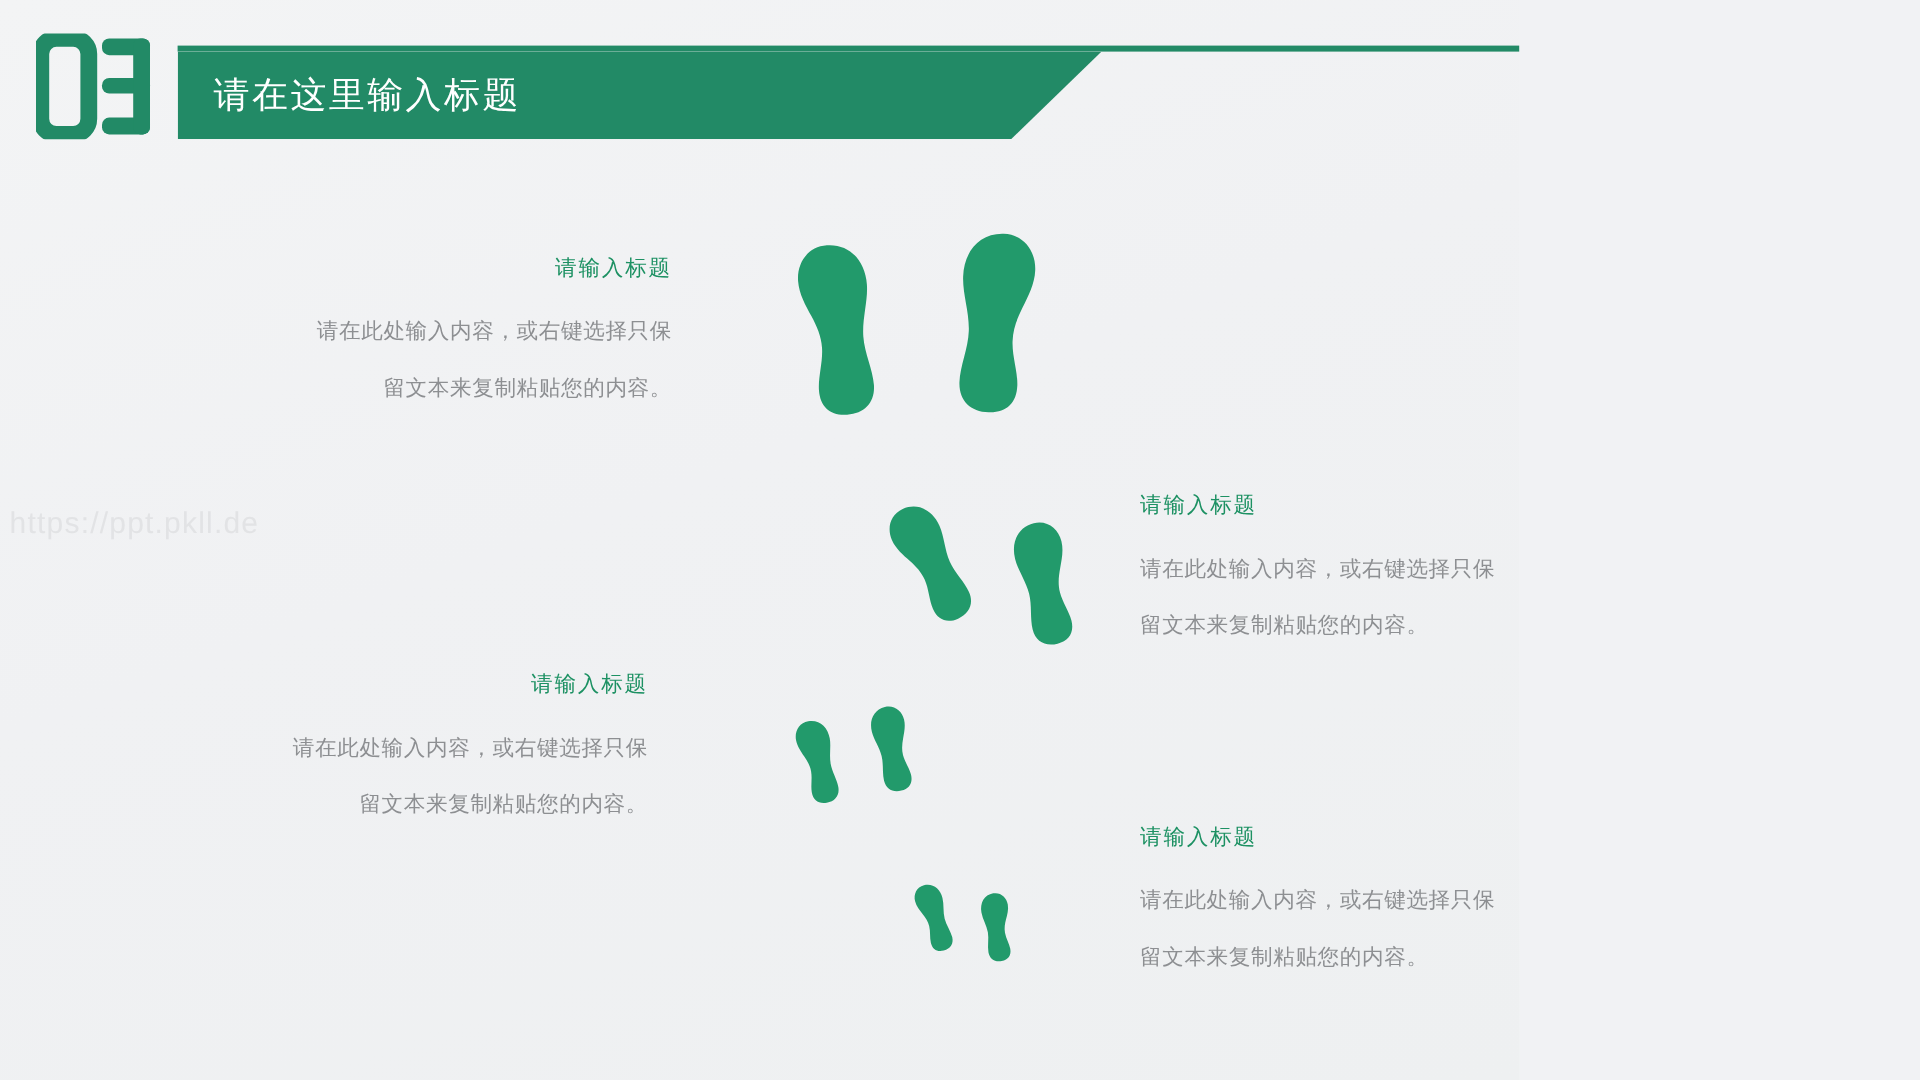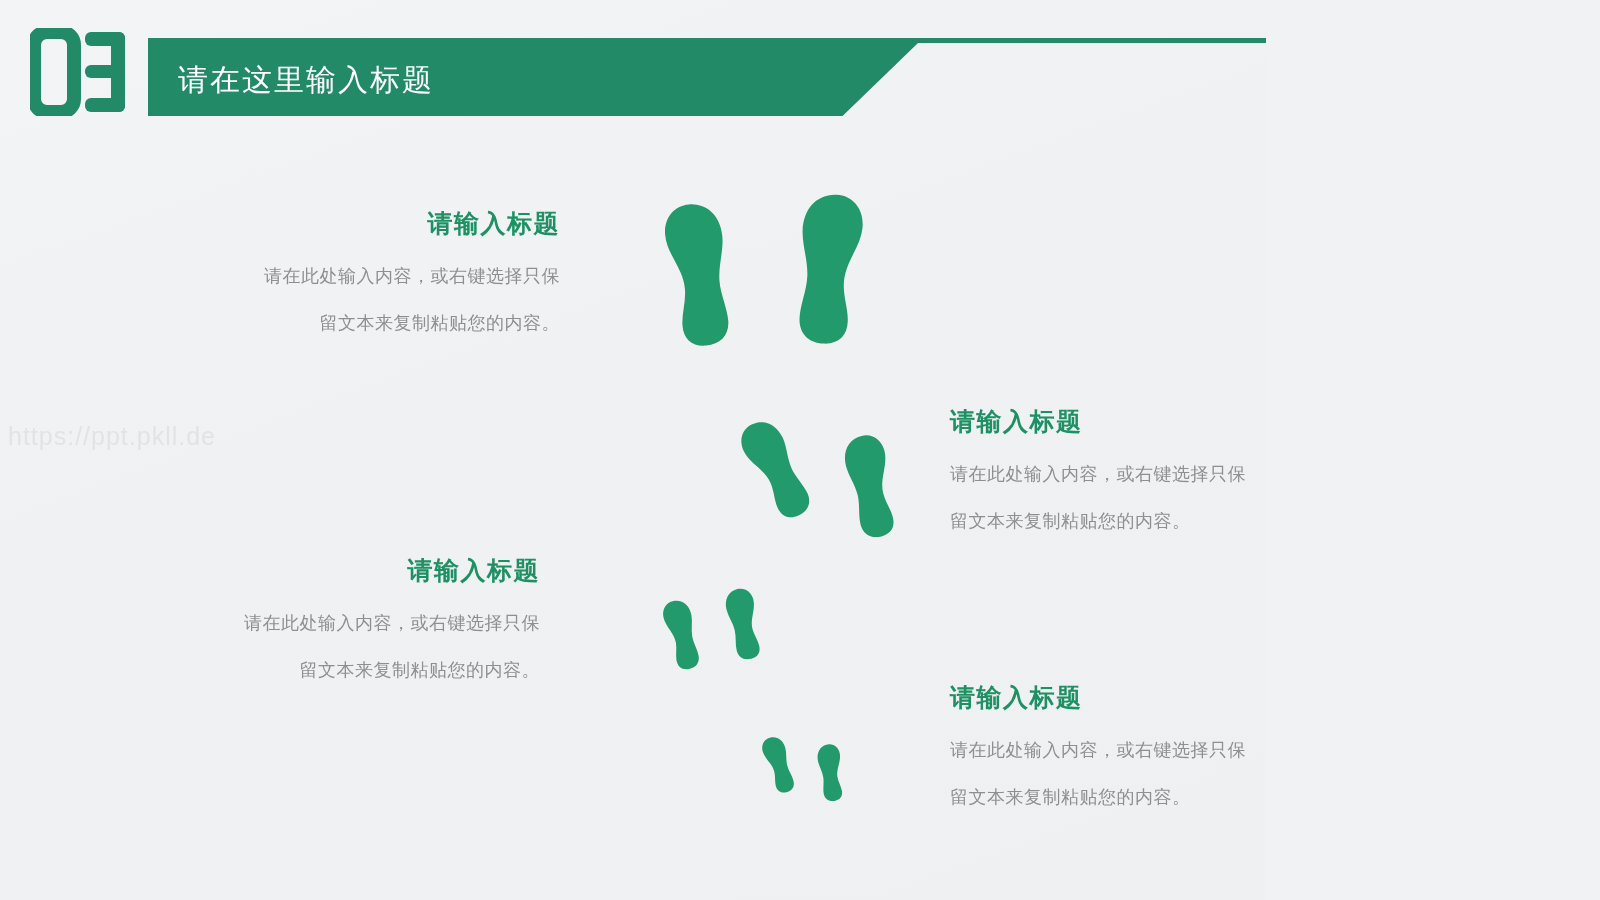--- a/index.html
+++ b/index.html
@@ -76,22 +76,22 @@
     font-size: 25px;
     letter-spacing: 1px;
     color: #e2e3e5;
     white-space: nowrap;
     font-weight: 400;
   }
 
   
   .block { position: absolute; }
   .block .blk-title {
-    font-size: 25px;
-    font-weight: bold;
+    font-size: 18px;
+    font-weight: normal;
     color: #1d9163;
     letter-spacing: 1.5px;
     line-height: 34px;
     margin: 0 0 13px 0;
     white-space: nowrap;
   }
   .block .blk-body {
     font-size: 18px;
     color: #8d8f92;
     line-height: 47px;

